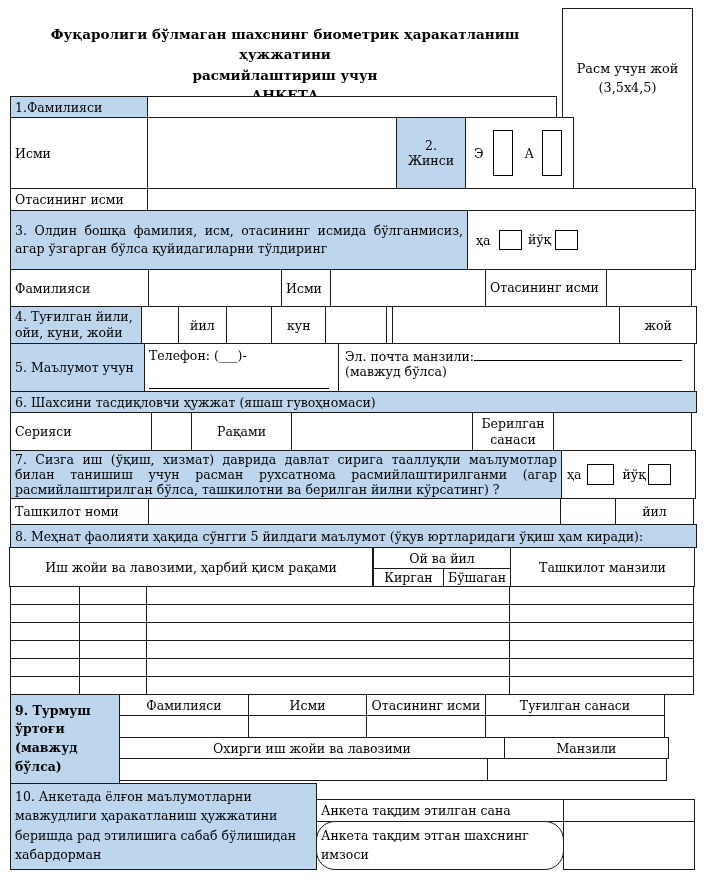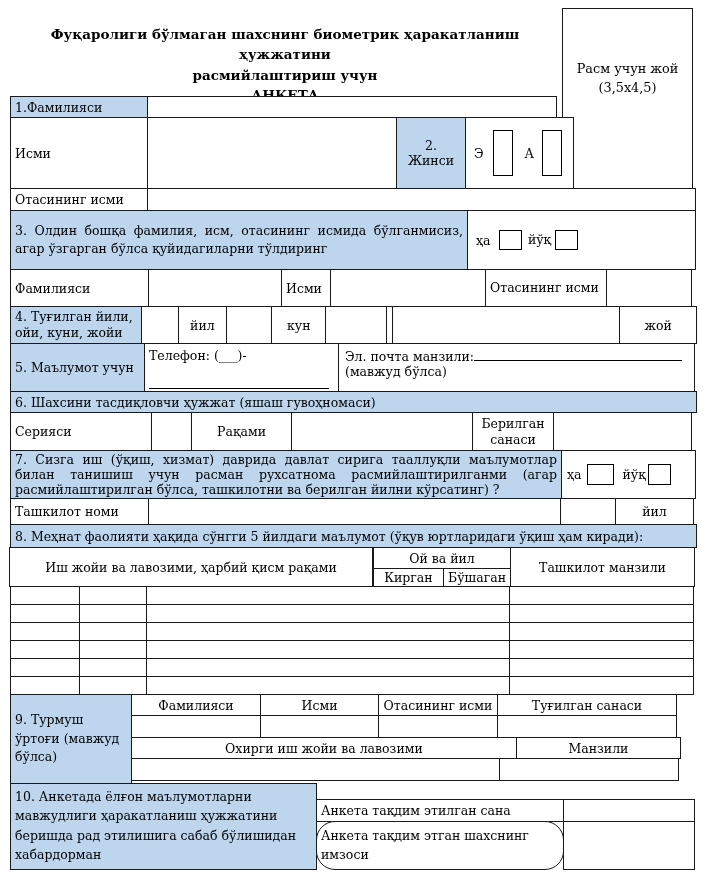--- a/index.html
+++ b/index.html
@@ -193,21 +193,21 @@
       <div class="cell" style="width:185px;"></div>
     </div>
     <div class="row" style="height:19px;">
       <div class="cell first" style="width:70px;"></div>
       <div class="cell" style="width:68px;"></div>
       <div class="cell" style="width:364px;"></div>
       <div class="cell" style="width:185px;"></div>
     </div>
 
     <div class="row" style="height:90px;">
-      <div class="cell first blue" style="width:122px;line-height:1.5;">9. Турмуш ўртоғи (мавжуд бўлса)</div>
+      <div class="cell first blue" style="width:110px;line-height:1.5;font-weight:bold;">9. Турмуш ўртоғи (мавжуд бўлса)</div>
       <div style="width:549px;display:flex;flex-direction:column;">
         <div class="row" style="height:22px;margin-top:0;">
           <div class="cell center" style="width:130px;">Фамилияси</div>
           <div class="cell center" style="width:119px;">Исми</div>
           <div class="cell center" style="width:120px;">Отасининг исми</div>
           <div class="cell center" style="width:180px;">Туғилган санаси</div>
         </div>
         <div class="row" style="height:23px;">
           <div class="cell" style="width:130px;"></div>
           <div class="cell" style="width:119px;"></div>

